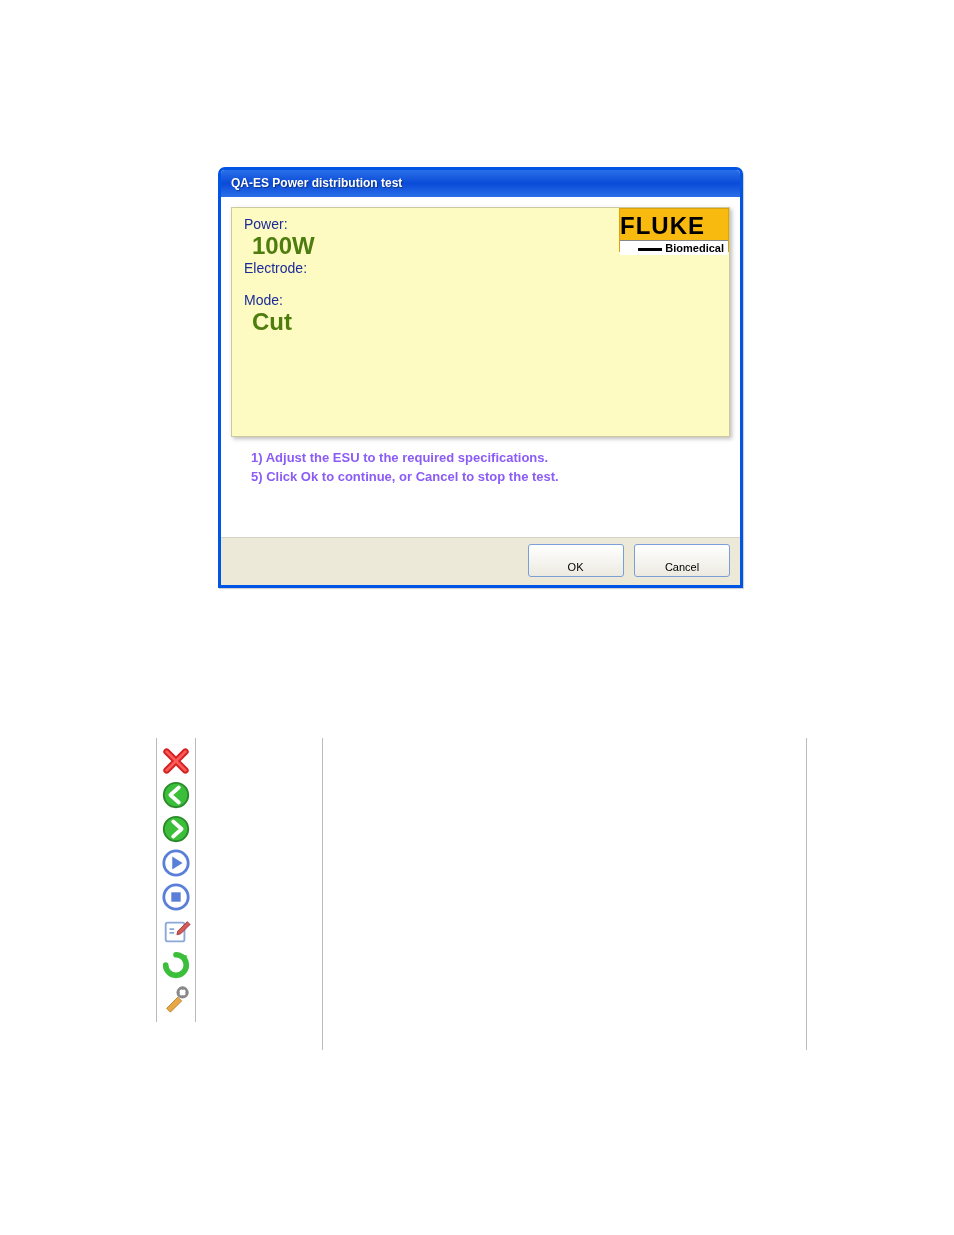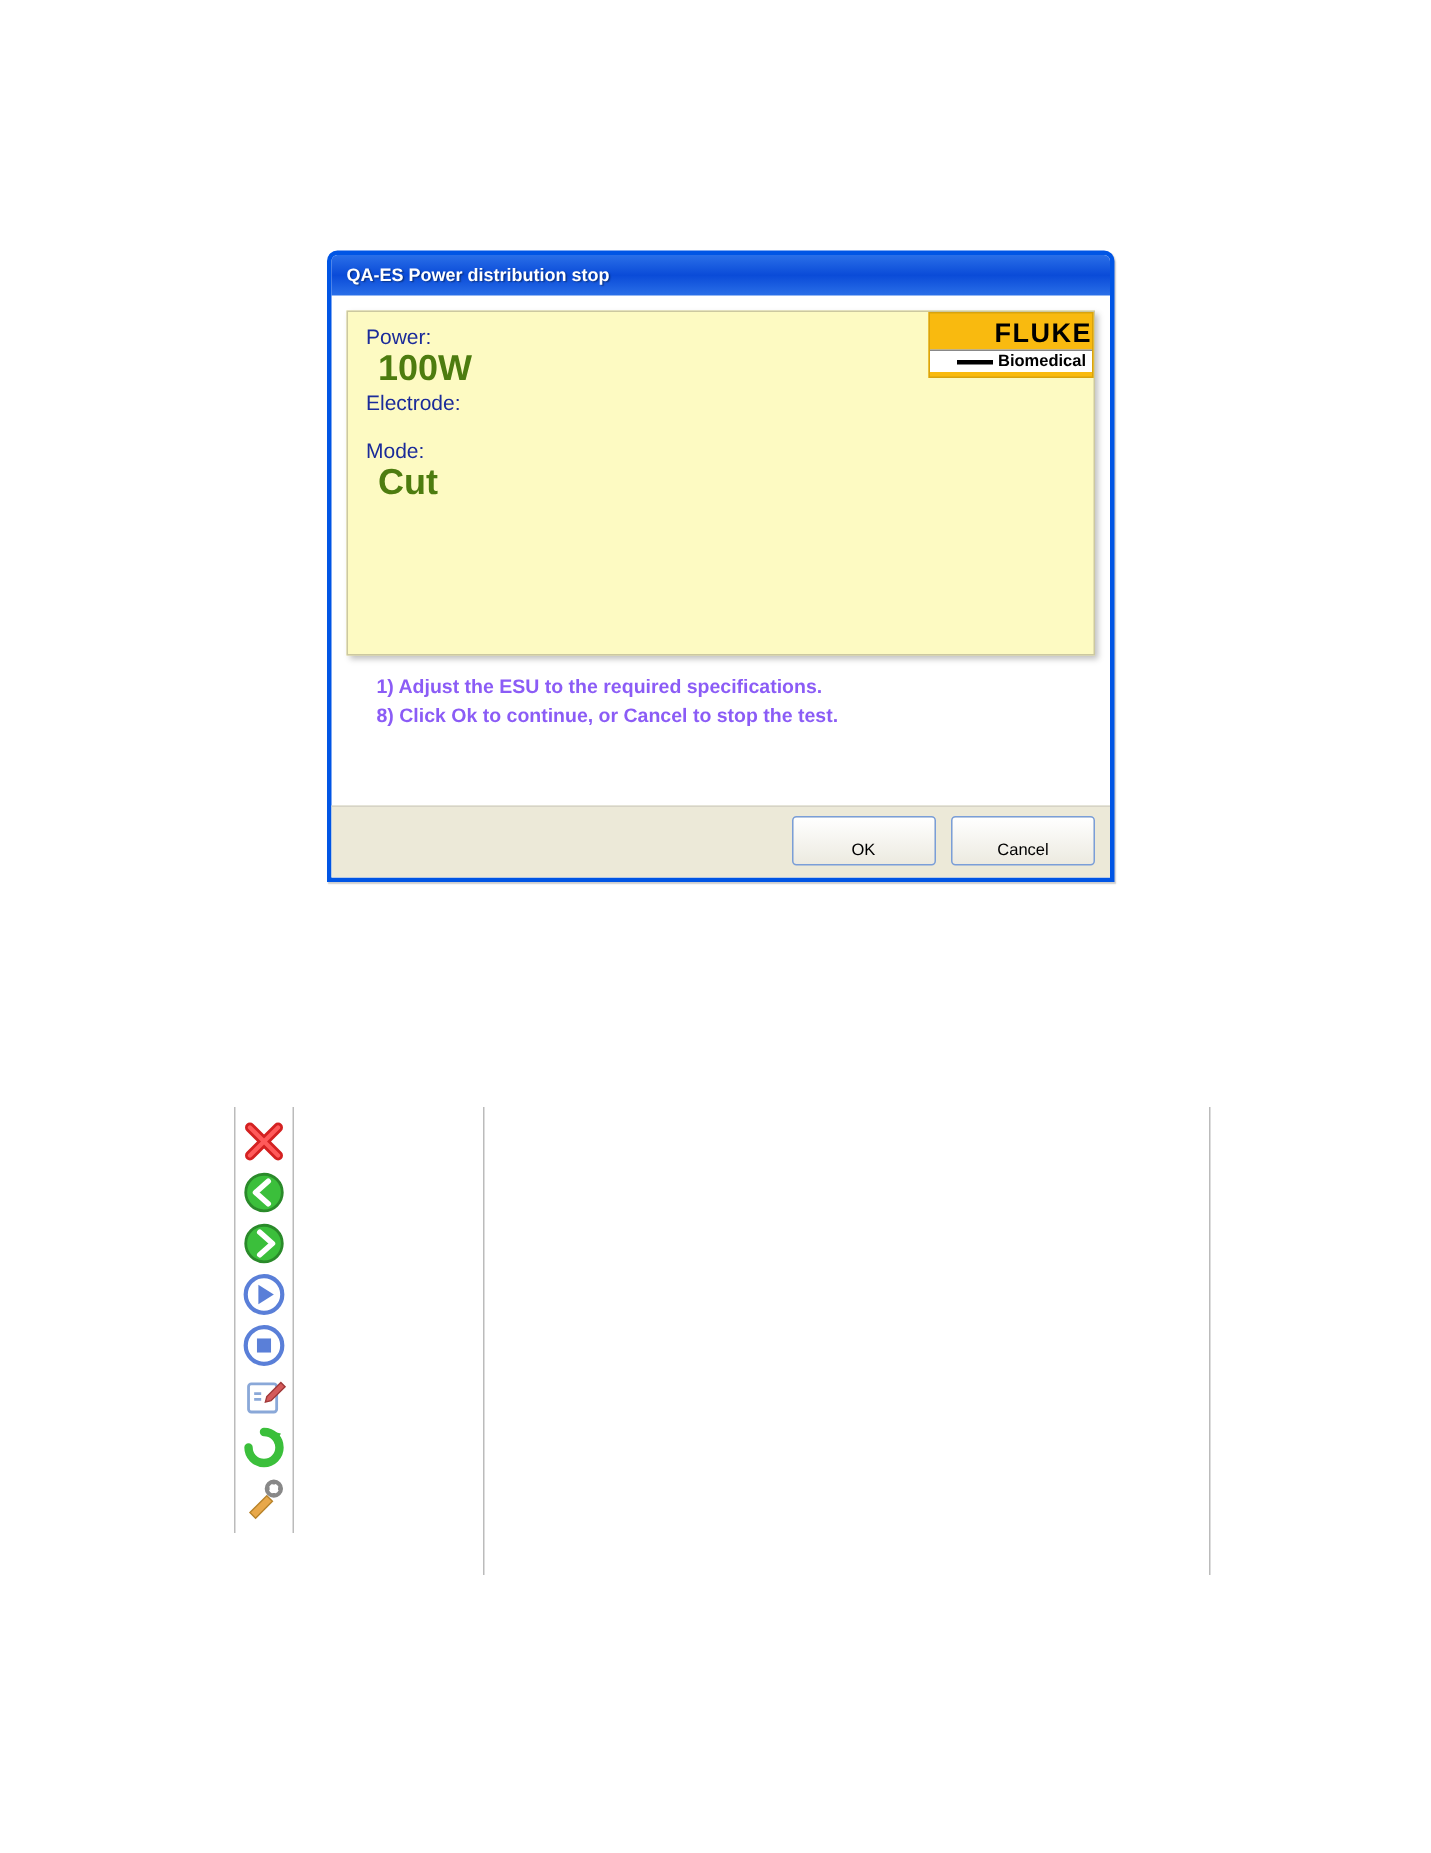--- a/index.html
+++ b/index.html
@@ -53,25 +53,25 @@
   .logo {
     position: absolute;
     right: 0;
     top: 0;
     width: 108px;
     height: 42px;
     background: #f9ba0f;
     border: 1px solid #d9a30d;
   }
   .logo .brand {
-    text-align: right;
+    text-align: left;
     color: #000;
     font-family: Arial, sans-serif;
     font-weight: 900;
-    font-size: 18px;
+    font-size: 24px;
     letter-spacing: 1px;
     padding-top: 3px;
   }
   .logo .sub {
     background: #fff;
     text-align: right;
     font-size: 11px;
     font-weight: bold;
     color: #000;
     padding: 1px 4px 1px 0;
@@ -141,38 +141,38 @@
     top: 738px;
     width: 1px;
     height: 312px;
     background: #bbb;
   }
 </style>
 </head>
 <body>
 
 <div class="dialog">
-  <div class="titlebar">QA-ES Power distribution stop</div>
+  <div class="titlebar">QA-ES Power distribution test</div>
 
   <div class="yellowpanel">
     <div class="logo">
       <div class="brand">FLUKE</div>
       <div class="sub">Biomedical</div>
     </div>
     <div class="lbl">Power:</div>
     <div class="val">100W</div>
     <div class="lbl">Electrode:</div>
     <div style="height:16px"></div>
     <div class="lbl">Mode:</div>
     <div class="val">Cut</div>
   </div>
 
   <div class="instructions">
     <div>1) Adjust the ESU to the required specifications.</div>
-    <div>8) Click Ok to continue, or Cancel to stop the test.</div>
+    <div>5) Click Ok to continue, or Cancel to stop the test.</div>
   </div>
 
   <div class="buttonbar">
     <span class="winbutton">OK</span>
     <span class="winbutton">Cancel</span>
   </div>
 </div>
 
 <div class="toolbar">
   <svg class="ticon" viewBox="0 0 32 32">

